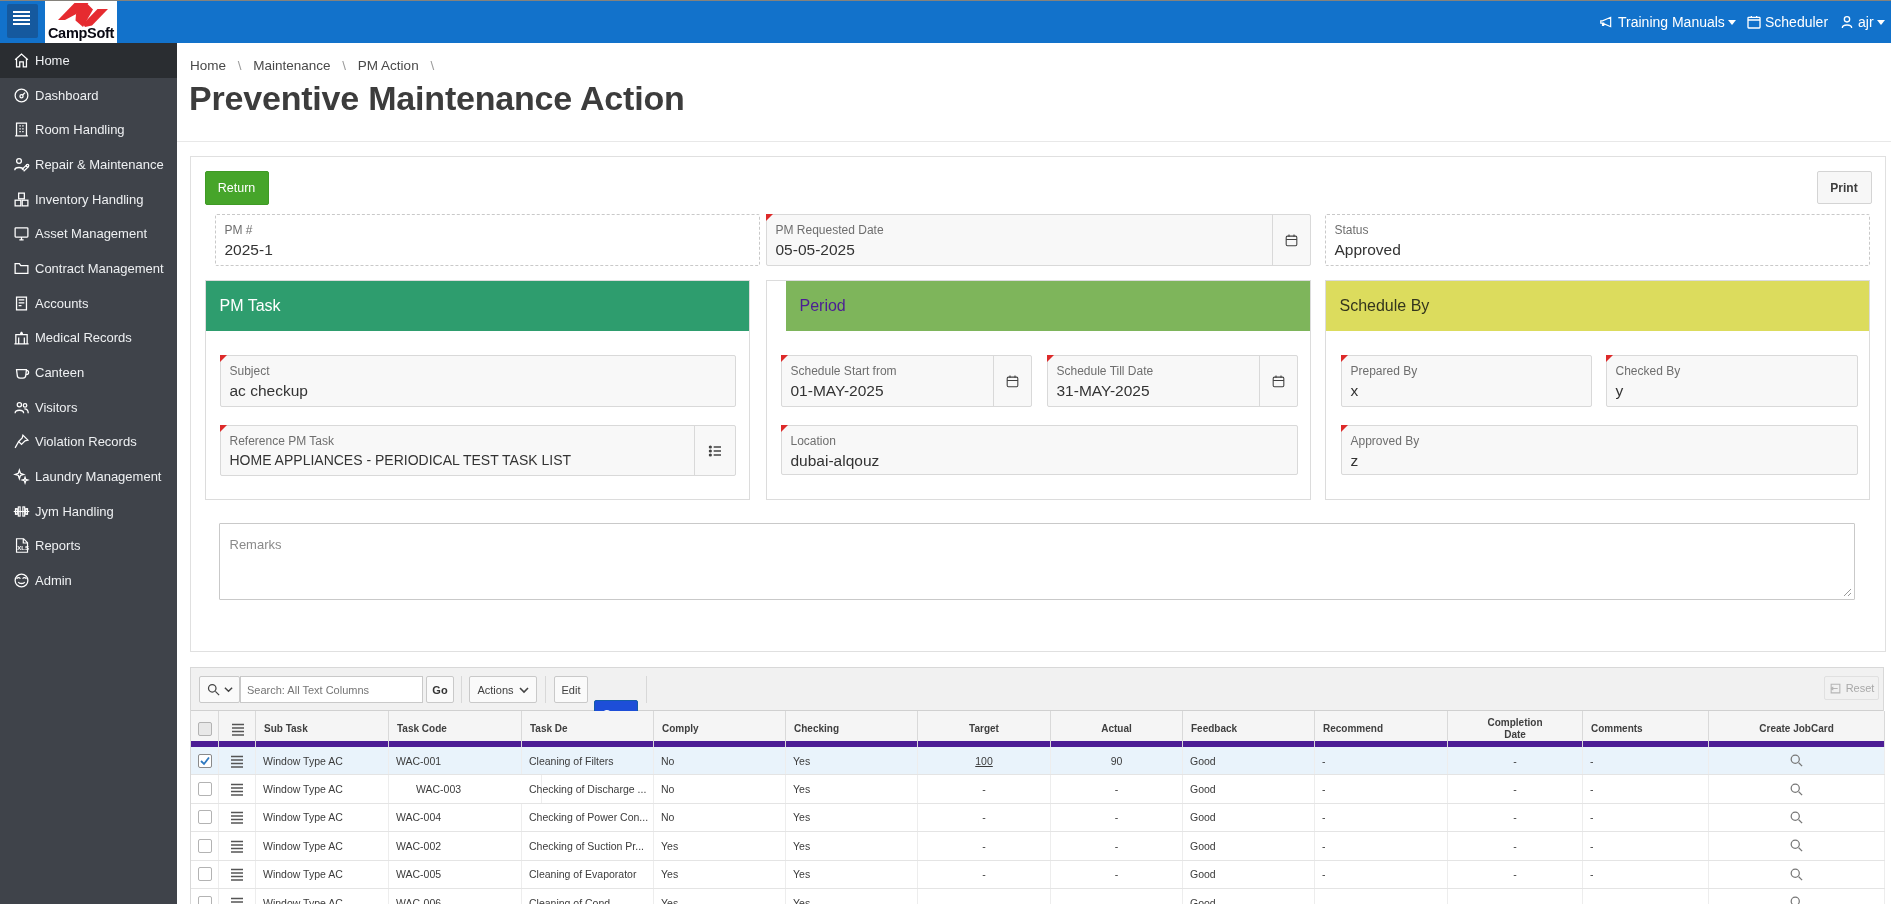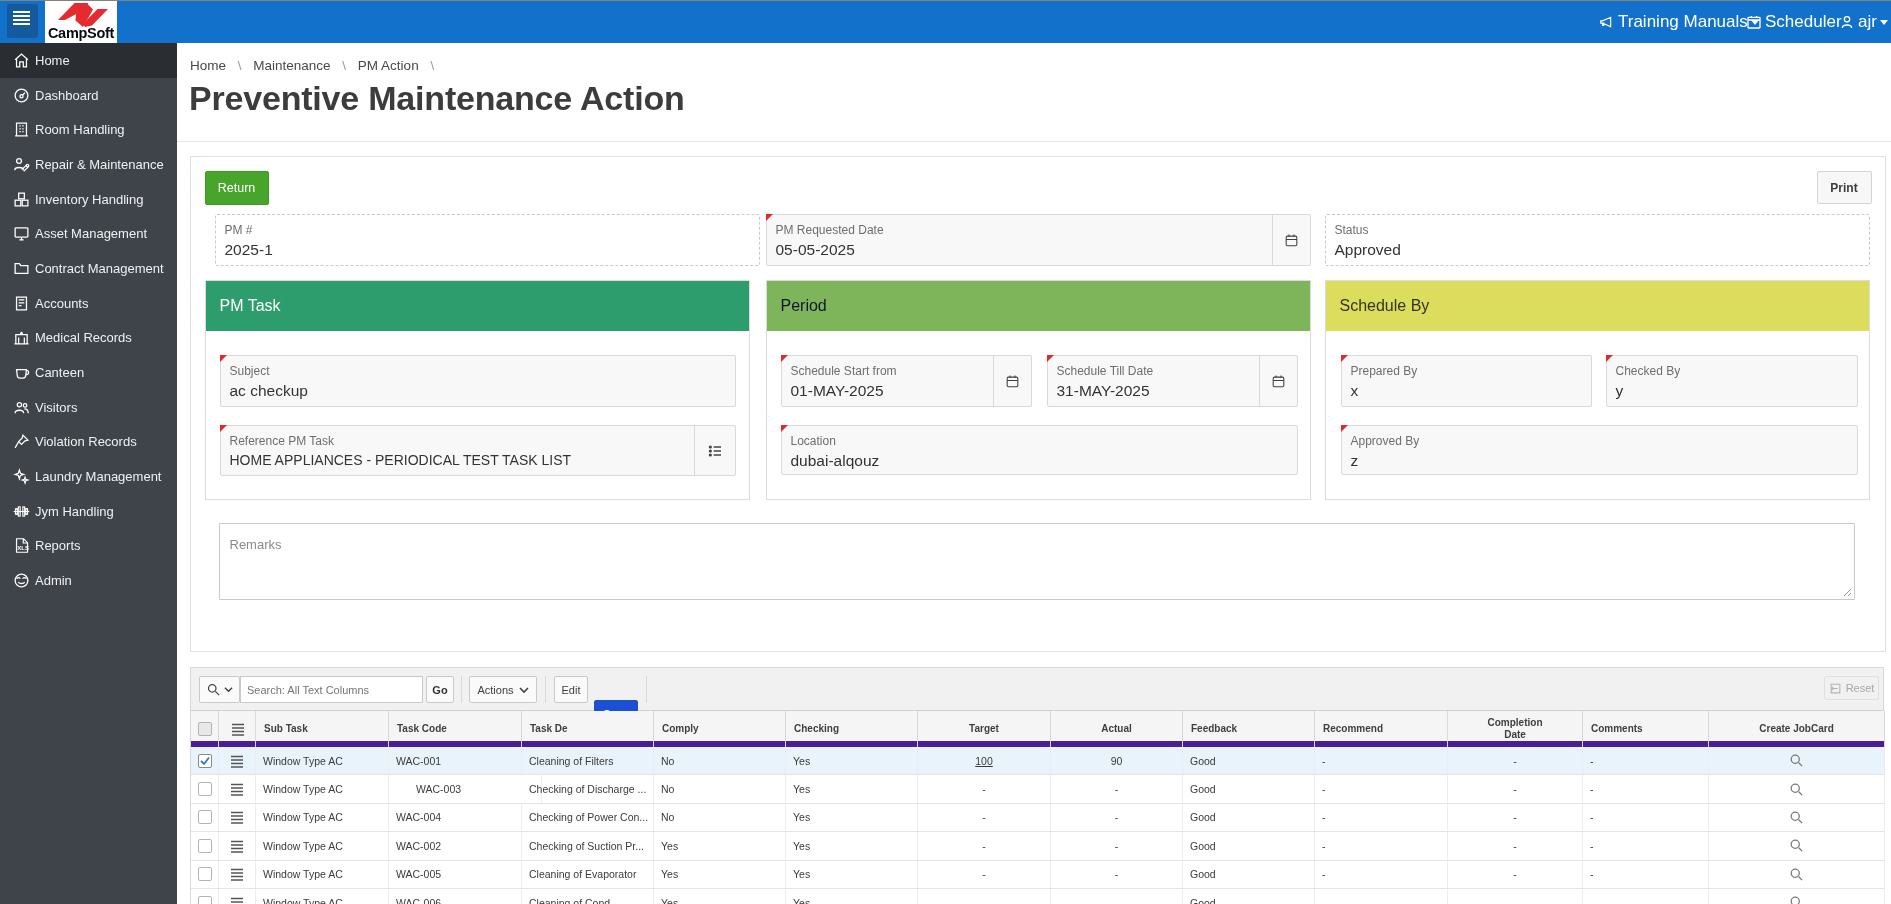--- a/index.html
+++ b/index.html
@@ -7,21 +7,21 @@
 #page { position:relative; width:1891px; height:904px; }
 
 
 #topedge { position:absolute; left:0; top:0; width:1891px; height:1px; background:#85827c; z-index:60; }
 #topbar { position:absolute; left:0; top:1px; width:1891px; height:42px; background:#1272cb; z-index:50; }
 #burger { position:absolute; left:7px; top:4px; width:31px; height:34px; background:#15599e; border-radius:2px; z-index:55; }
 #burger .l { position:absolute; left:5.5px; width:17px; height:2px; background:#fff; }
 #logobox { position:absolute; left:45px; top:0px; width:72px; height:43px; background:#fff; text-align:center; z-index:55; }
 #logobox svg { display:block; margin:2px auto 0; }
 #logotext { font-weight:bold; font-size:14.5px; color:#0a0a14; letter-spacing:-0.3px; margin-top:-3px; font-family:"Liberation Sans",sans-serif; }
-.tb-item { position:absolute; top:1px; height:42px; z-index:55; white-space:nowrap; display:flex; align-items:center; color:#fff; font-size:17px; }
+.tb-item { position:absolute; top:1px; height:42px; z-index:55; white-space:nowrap; display:flex; align-items:center; color:#fff; font-size:14px; }
 .tb-item svg { margin-right:5px; }
 .caret { display:inline-block; width:0; height:0; border-left:4.5px solid transparent; border-right:4.5px solid transparent; border-top:5.5px solid #fff; margin-left:3px; }
 
 
 #sidebar { position:absolute; left:0; top:43px; width:177px; height:861px; background:#3f434a; z-index:40; }
 .side-item { height:34.7px; display:flex; align-items:center; color:#eef0f2; font-size:13px; white-space:nowrap; }
 .side-item.active { background:#2a2d31; }
 .side-item .ic { width:17px; height:17px; margin-left:13px; margin-right:5px; flex:none; }
 .side-item .ic svg { display:block; }
 
@@ -49,21 +49,21 @@
 #f-pm { left:24px; top:57px; width:545px; height:52px; }
 #f-reqdate { left:575px; top:57px; width:545px; height:52px; }
 #f-status { left:1134px; top:57px; width:545px; height:52px; }
 
 
 .panel { position:absolute; top:123px; width:545px; height:220px; border:1px solid #dcdcdc; background:#fff; }
 .panel .phdr { height:50px; display:flex; align-items:center; padding-left:14px; font-size:16px; font-weight:normal; }
 #panel1 { left:14px; }
 #panel1 .phdr { background:#2e9d6e; color:#fff; }
 #panel2 { left:575px; }
-#panel2 .phdr { background:#7eb55b; color:#0f172a; }
+#panel2 .phdr { background:#7eb55b; color:#4c1d95;margin-left:19px; }
 #panel3 { left:1134px; }
 #panel3 .phdr { background:#dcdc5d; color:#33351d; }
 
 
 .pf { position:absolute; }
 
 
 #remarks { position:absolute; left:28px; top:366px; width:1636px; height:77px; border:1px solid #c9c9c9; border-radius:1px; background:#fff; }
 #remarks .lbl { position:absolute; left:10px; top:13px; font-size:13px; color:#8a8a8a; }
 #remarks .grip { position:absolute; right:2px; bottom:2px; width:9px; height:9px; }

